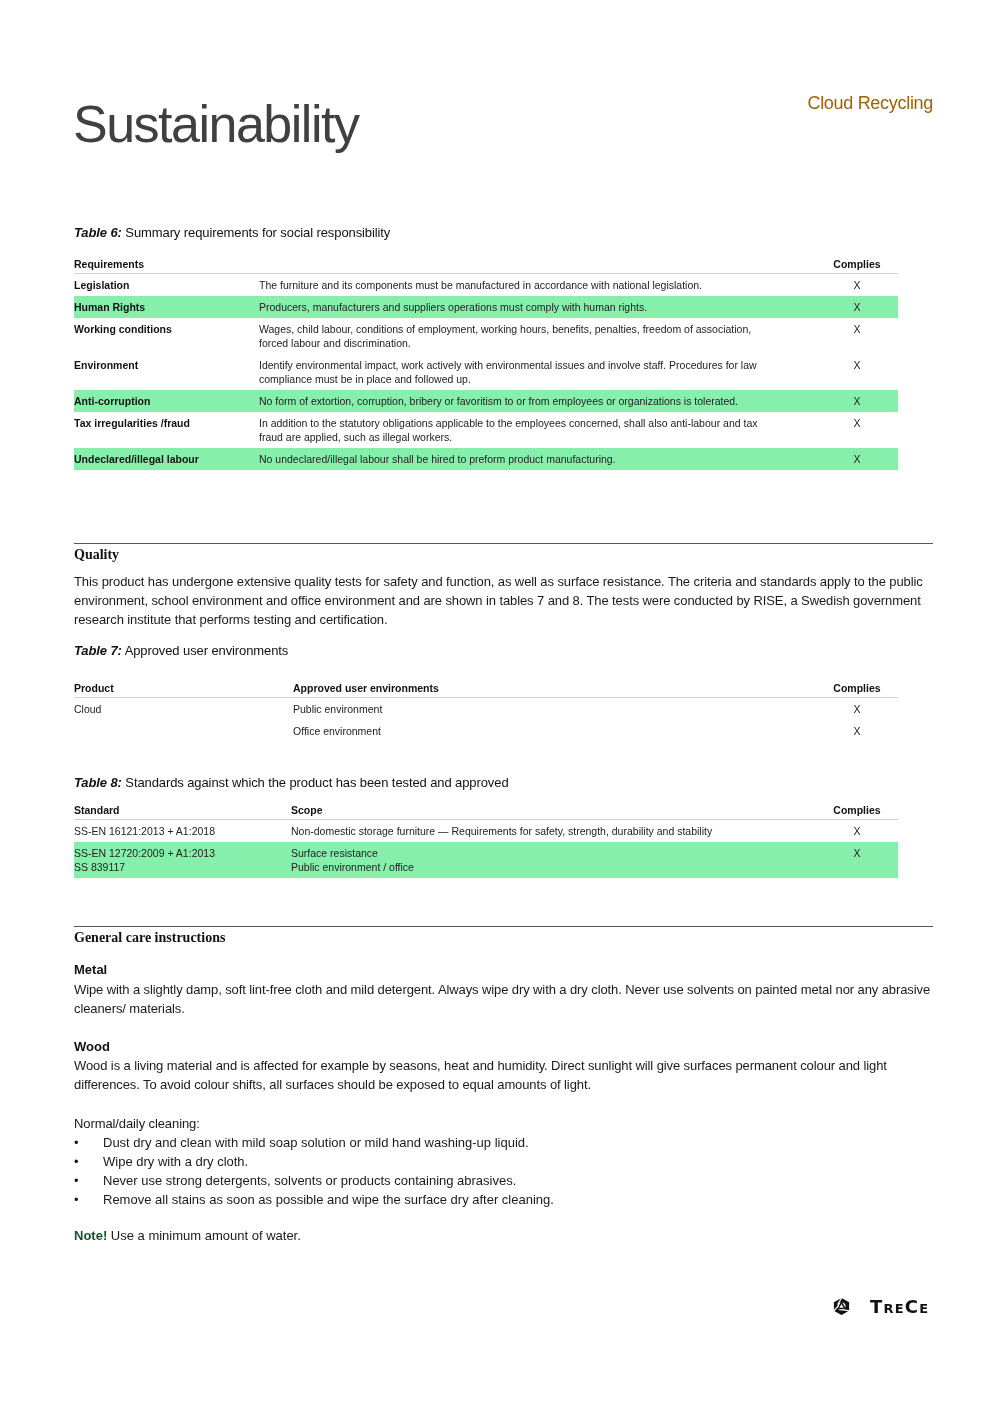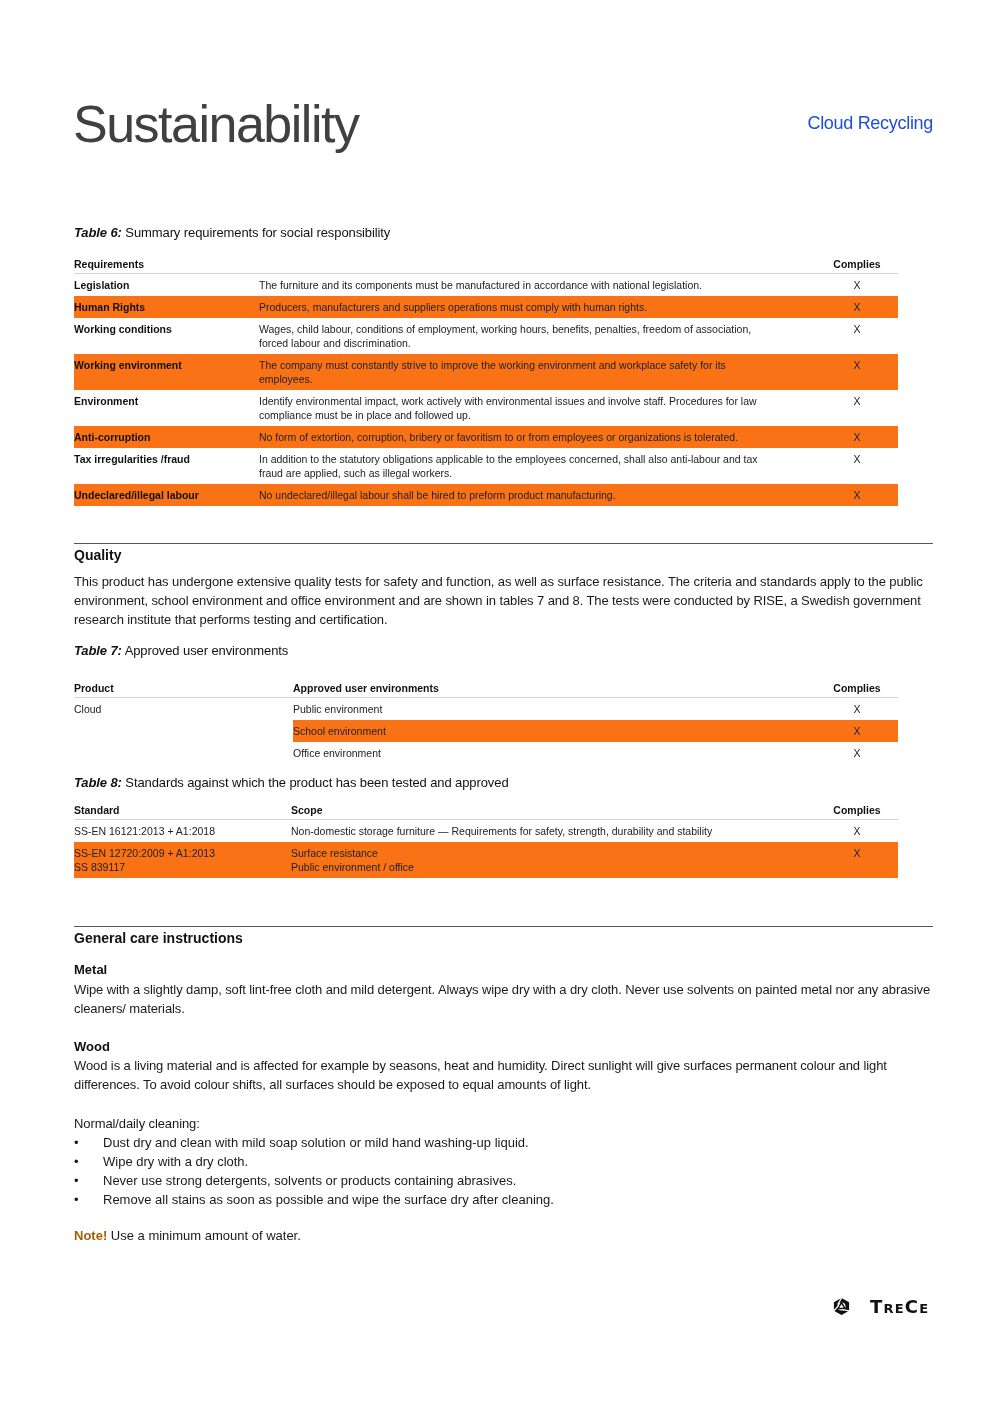--- a/index.html
+++ b/index.html
@@ -10,42 +10,42 @@
     color: #111111;
     overflow: hidden;
   }
   .page-title {
     position: absolute; left: 73px; top: 98px;
     font-size: 52px; font-weight: 400; letter-spacing: -1.5px; line-height: 1;
     color: #404040;
   }
   .doc-subtitle {
     position: absolute; right: 75px; top: 94px;
-    font-size: 18px; line-height: 1; color: #1d4ed8; letter-spacing: -0.3px; margin-top: 20px;
+    font-size: 18px; line-height: 1; color: #a16207; letter-spacing: -0.3px;
   }
   .caption {
     position: absolute; left: 74px;
     font-size: 13px; color: #111; letter-spacing: -0.1px;
   }
   .caption b { font-weight: 700; font-style: italic; }
 
   table.dt {
     position: absolute; left: 74px; width: 824px;
     border-collapse: collapse;
     font-size: 10.5px; color: #222;
   }
   table.dt th {
     text-align: left; font-weight: 700; font-size: 10.5px; color: #111;
     padding: 0 0 3px 0; border-bottom: 1.5px solid #cfd3d8;
     vertical-align: bottom;
   }
   table.dt td {
     padding: 4px 0 4px 0; vertical-align: top; line-height: 14px;
   }
-  table.dt tr.alt td { background: #f97316; }
+  table.dt tr.alt td { background: #86efac; }
   table.dt th.c, table.dt td.c { text-align: center; }
   table.dt td.req { font-weight: 700; color: #111; }
 
   #t6 { top: 258px; }
   #t6 col.c1 { width: 185px; }
   #t6 col.c2 { width: 557px; }
   #t6 col.c3 { width: 82px; }
 
   #t7 { top: 671px; margin-top: 11px; }
   #t7 col.c1 { width: 219px; }
@@ -56,41 +56,41 @@
   #t8 col.c1 { width: 217px; }
   #t8 col.c2 { width: 525px; }
   #t8 col.c3 { width: 82px; }
 
   .rule {
     position: absolute; left: 74px; width: 859px; height: 0;
     border-top: 1.5px solid #555;
   }
   .section-title {
     position: absolute; left: 74px;
-    font-size: 14px; font-weight: 700; color: #111;
+    font-size: 14px; font-weight: 700; color: #111; font-family: Liberation Serif, serif;
   }
   .body-text {
     position: absolute; left: 74px; width: 862px;
     font-size: 13px; line-height: 19px; color: #1a1a1a; letter-spacing: -0.1px;
   }
   .sub-title {
     position: absolute; left: 74px;
     font-size: 13px; font-weight: 700; color: #111;
   }
   ul.bullets {
     position: absolute; left: 74px; top: 1133px; list-style: none;
     font-size: 13px; line-height: 19px; color: #1a1a1a;
   }
   ul.bullets li { position: relative; padding-left: 29px; }
   ul.bullets li .dot { position: absolute; left: 0; top: 0; }
   .note {
     position: absolute; left: 74px; top: 1228px;
     font-size: 13px; color: #1a1a1a;
   }
-  .note b { font-weight: 700; color: #a16207; }
+  .note b { font-weight: 700; color: #14532d; }
 
   .logo {
     position: absolute; left: 832px; top: 1297px;
     display: flex; align-items: center; gap: 19px;
   }
   .logo-mark { width: 19px; height: 19px; }
   .logo-text {
     font-family: "DejaVu Sans", sans-serif; font-weight: 700;
     font-size: 18px; letter-spacing: 1.2px; color: #111; line-height: 1;
     font-variant: small-caps;
@@ -126,25 +126,20 @@
       <tr class="alt">
         <td class="req">Human Rights</td>
         <td style="padding-right: 40px;">Producers, manufacturers and suppliers operations must comply with human rights.</td>
         <td class="c">X</td>
       </tr>
       <tr>
         <td class="req">Working conditions</td>
         <td style="padding-right: 40px;">Wages, child labour, conditions of employment, working hours, benefits, penalties, freedom of association, forced labour and discrimination.</td>
         <td class="c">X</td>
       </tr>
-      <tr class="alt">
-        <td class="req">Working environment</td>
-        <td style="padding-right: 40px;">The company must constantly strive to improve the working environment and workplace safety for its employees.</td>
-        <td class="c">X</td>
-      </tr>
       <tr>
         <td class="req">Environment</td>
         <td style="padding-right: 40px;">Identify environmental impact, work actively with environmental issues and involve staff. Procedures for law compliance must be in place and followed up.</td>
         <td class="c">X</td>
       </tr>
       <tr class="alt">
         <td class="req">Anti-corruption</td>
         <td style="padding-right: 40px;">No form of extortion, corruption, bribery or favoritism to or from employees or organizations is tolerated.</td>
         <td class="c">X</td>
       </tr>
@@ -179,25 +174,20 @@
       <th>Approved user environments</th>
       <th class="c">Complies</th>
     </tr>
   </thead>
   <tbody id="t7-body">
       <tr>
         <td>Cloud</td>
         <td>Public environment</td>
         <td class="c">X</td>
       </tr>
-      <tr class="alt">
-        <td style="background: rgb(255, 255, 255);"></td>
-        <td>School environment</td>
-        <td class="c">X</td>
-      </tr>
       <tr>
         <td></td>
         <td>Office environment</td>
         <td class="c">X</td>
       </tr>
     </tbody>
 </table>
 
 <div class="caption" style="top:775px;"><b>Table 8:</b><span> Standards against which the product has been tested and approved</span></div>
 

